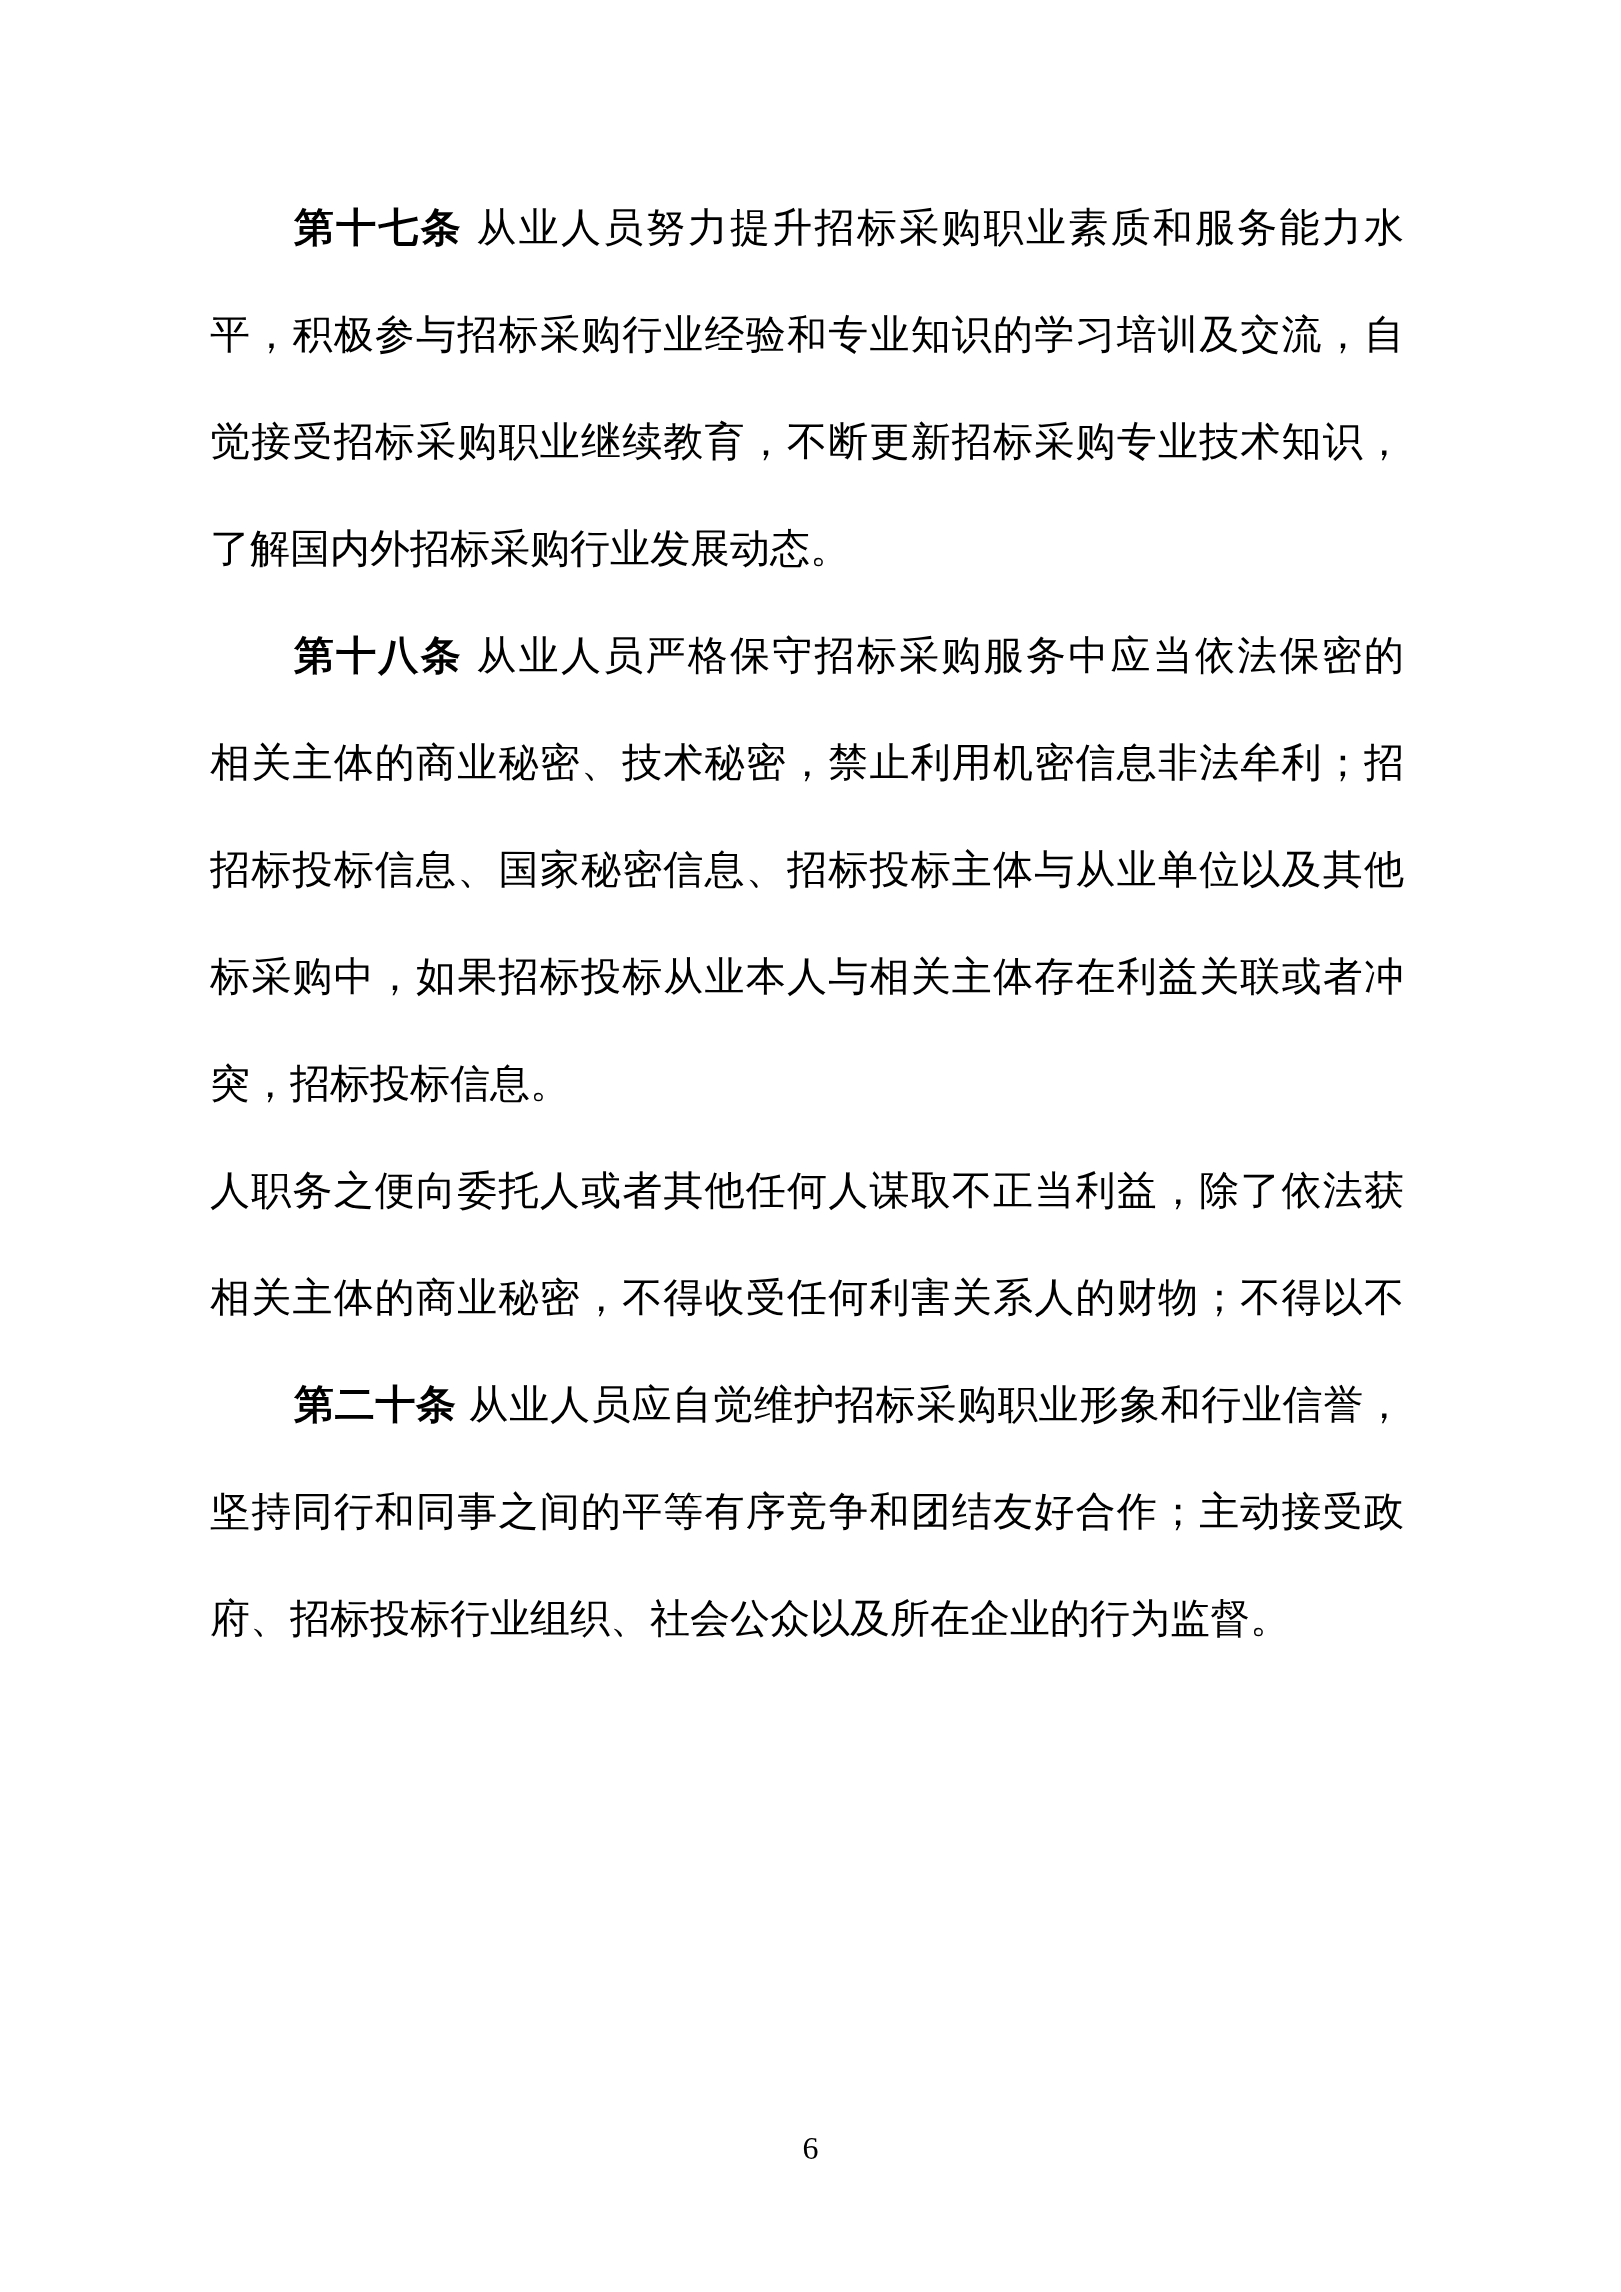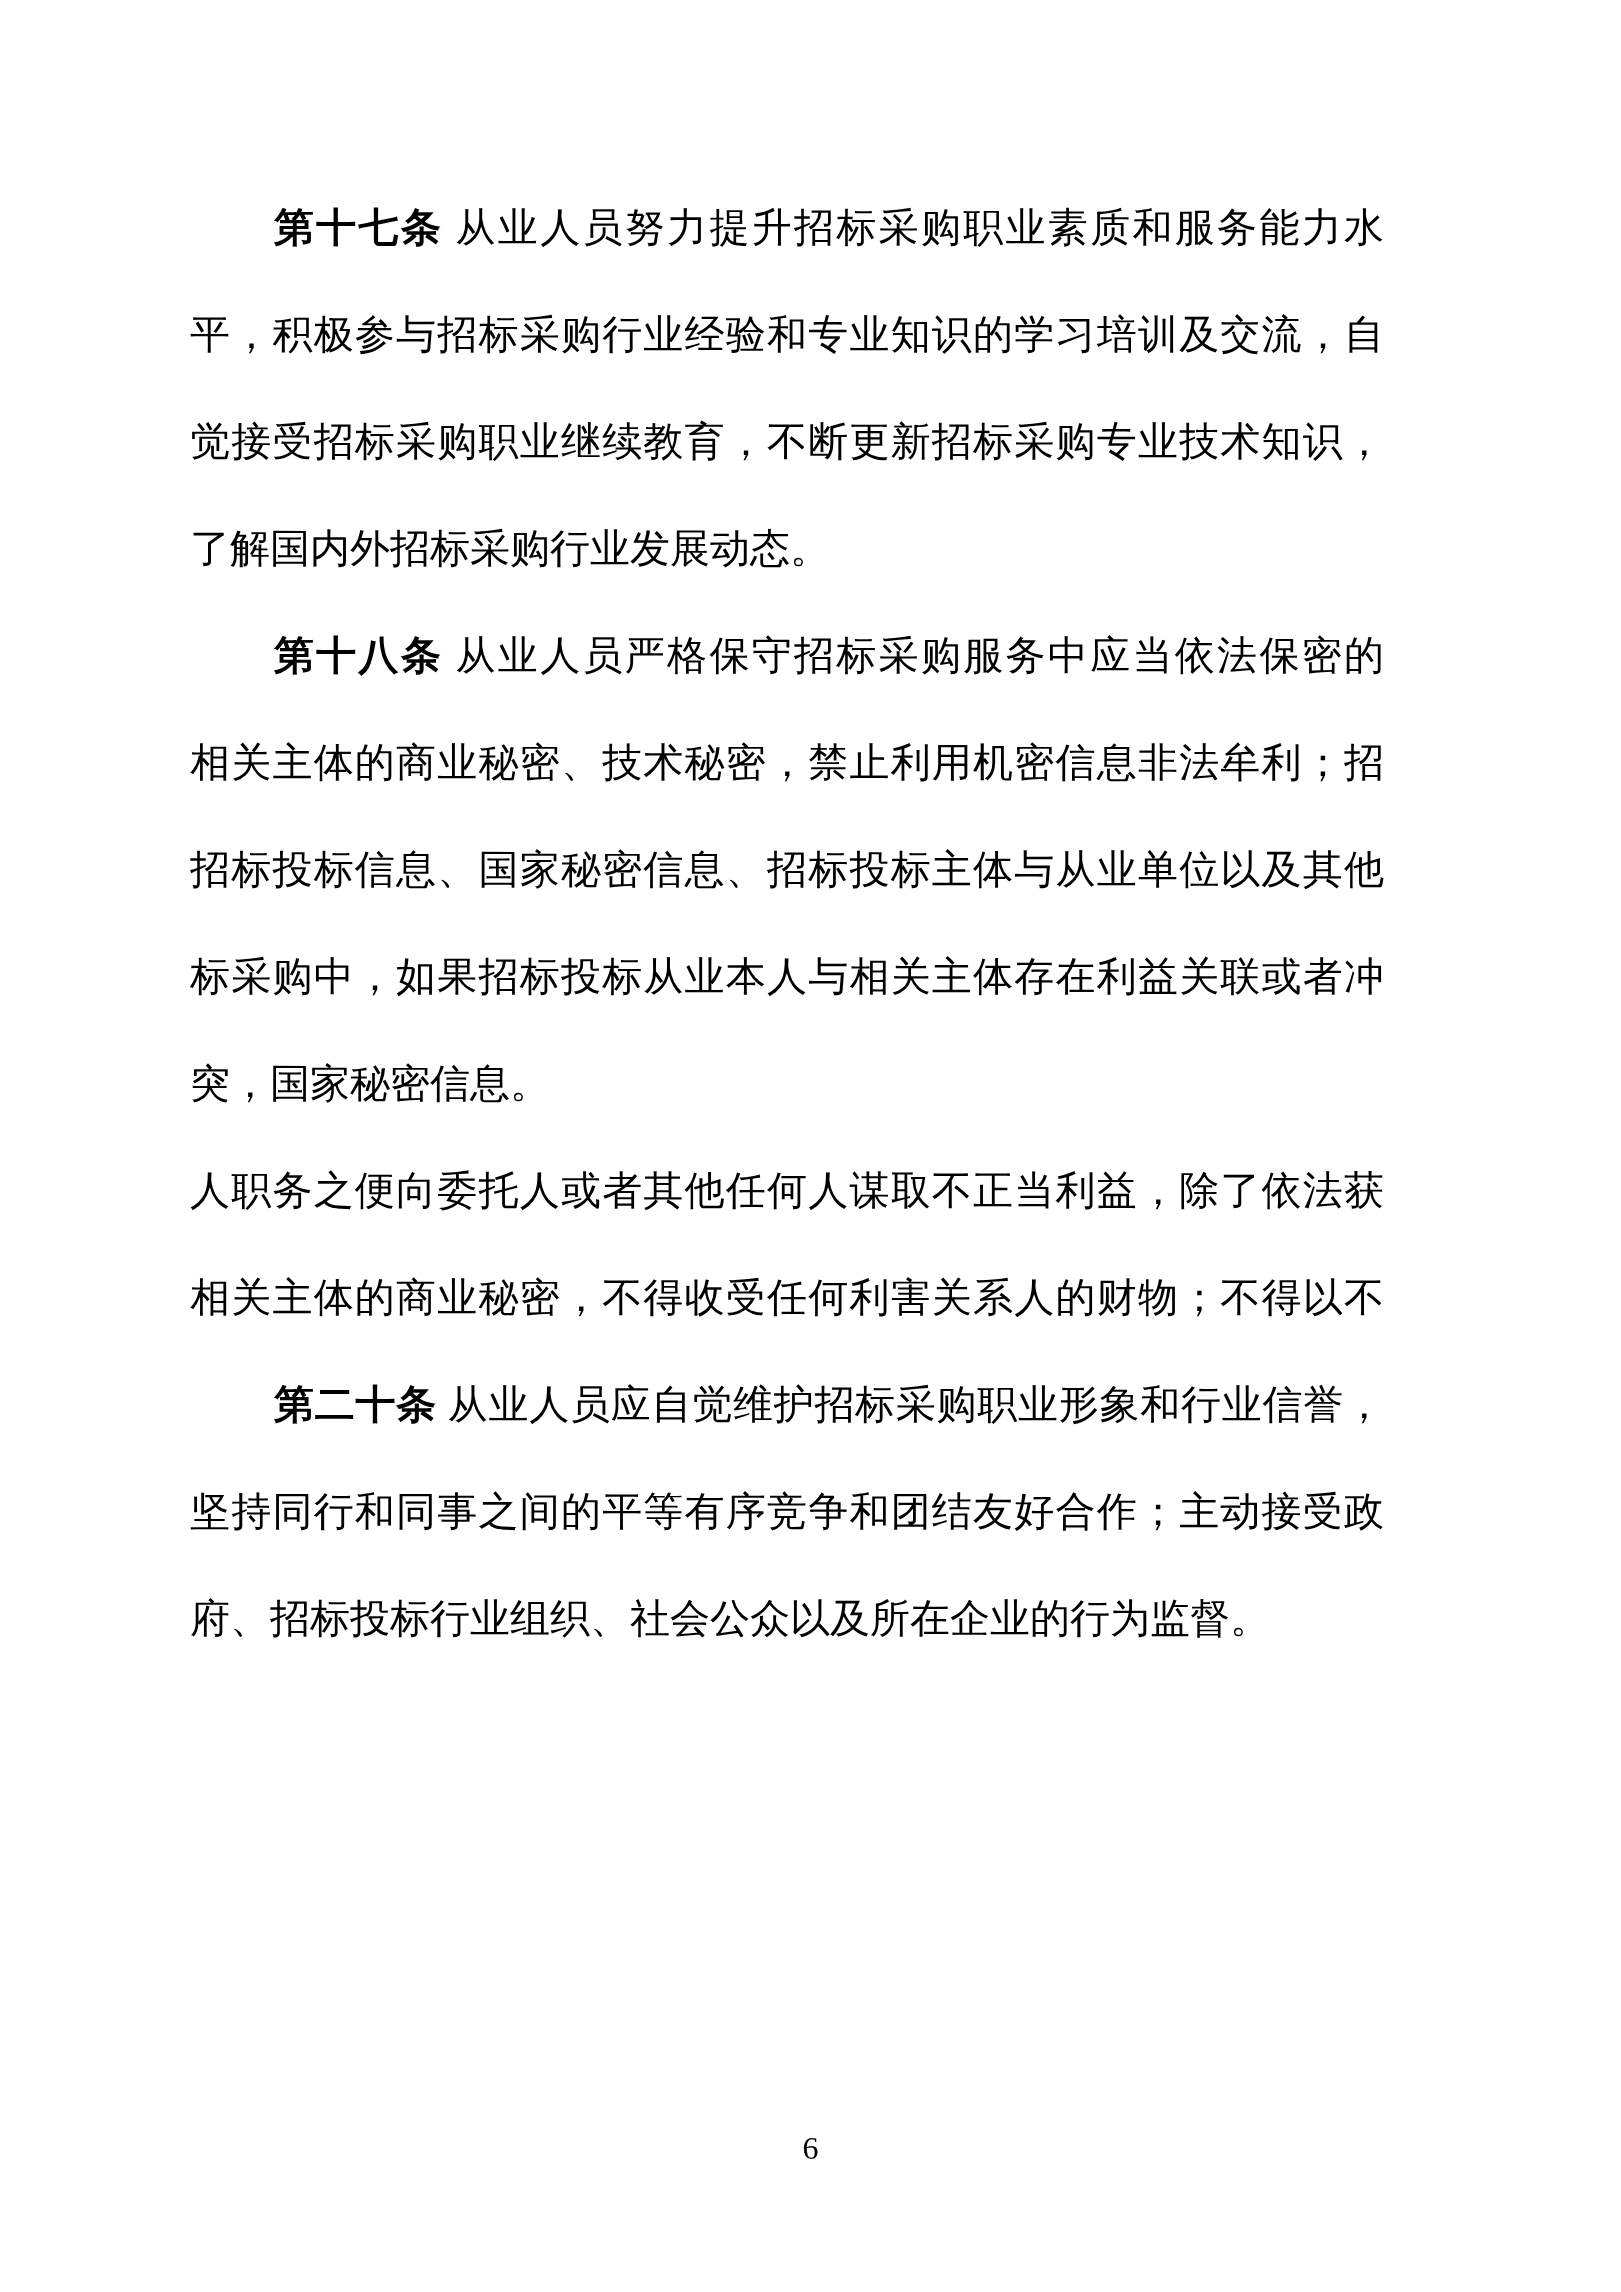--- a/index.html
+++ b/index.html
@@ -8,24 +8,23 @@
     width: 1621px;
     height: 2293px;
     margin: 0 auto;
     background: #ffffff;
     color: #000000;
     font-family: "Liberation Sans", "DejaVu Sans", sans-serif;
     overflow: hidden;
   }
   .content {
     position: absolute;
-    left: 190px;
+    left: 210px;
     top: 174px;
     width: 1194px;
-    font-family: Liberation Serif, serif;
   }
   .para { margin: 0; padding: 0; }
   .line {
     font-size: 40px;
     line-height: 107px;
     height: 107px;
     text-align: justify;
     text-align-last: justify;
     text-justify: inter-character;
     letter-spacing: 0;
@@ -55,21 +54,21 @@
         <div class="line first"><span class="article-no">第十七条</span><span> 从业人员努力提升招标采购职业素质和服务能力水</span></div>
         <div class="line">平，积极参与招标采购行业经验和专业知识的学习培训及交流，自</div>
         <div class="line">觉接受招标采购职业继续教育，不断更新招标采购专业技术知识，</div>
         <div class="line last">了解国内外招标采购行业发展动态。</div>
       </div>
       <div class="para">
         <div class="line first"><span class="article-no">第十八条</span><span> 从业人员严格保守招标采购服务中应当依法保密的</span></div>
         <div class="line">相关主体的商业秘密、技术秘密，禁止利用机密信息非法牟利；招</div>
         <div class="line">招标投标信息、国家秘密信息、招标投标主体与从业单位以及其他</div>
         <div class="line">标采购中，如果招标投标从业本人与相关主体存在利益关联或者冲</div>
-        <div class="line last">突，国家秘密信息。</div>
+        <div class="line last">突，招标投标信息。</div>
       </div>
       <div class="para">
         <div class="line">人职务之便向委托人或者其他任何人谋取不正当利益，除了依法获</div>
         <div class="line">相关主体的商业秘密，不得收受任何利害关系人的财物；不得以不</div>
       </div>
       <div class="para">
         <div class="line first"><span class="article-no">第二十条</span><span> 从业人员应自觉维护招标采购职业形象和行业信誉，</span></div>
         <div class="line">坚持同行和同事之间的平等有序竞争和团结友好合作；主动接受政</div>
         <div class="line last">府、招标投标行业组织、社会公众以及所在企业的行为监督。</div>
       </div>

